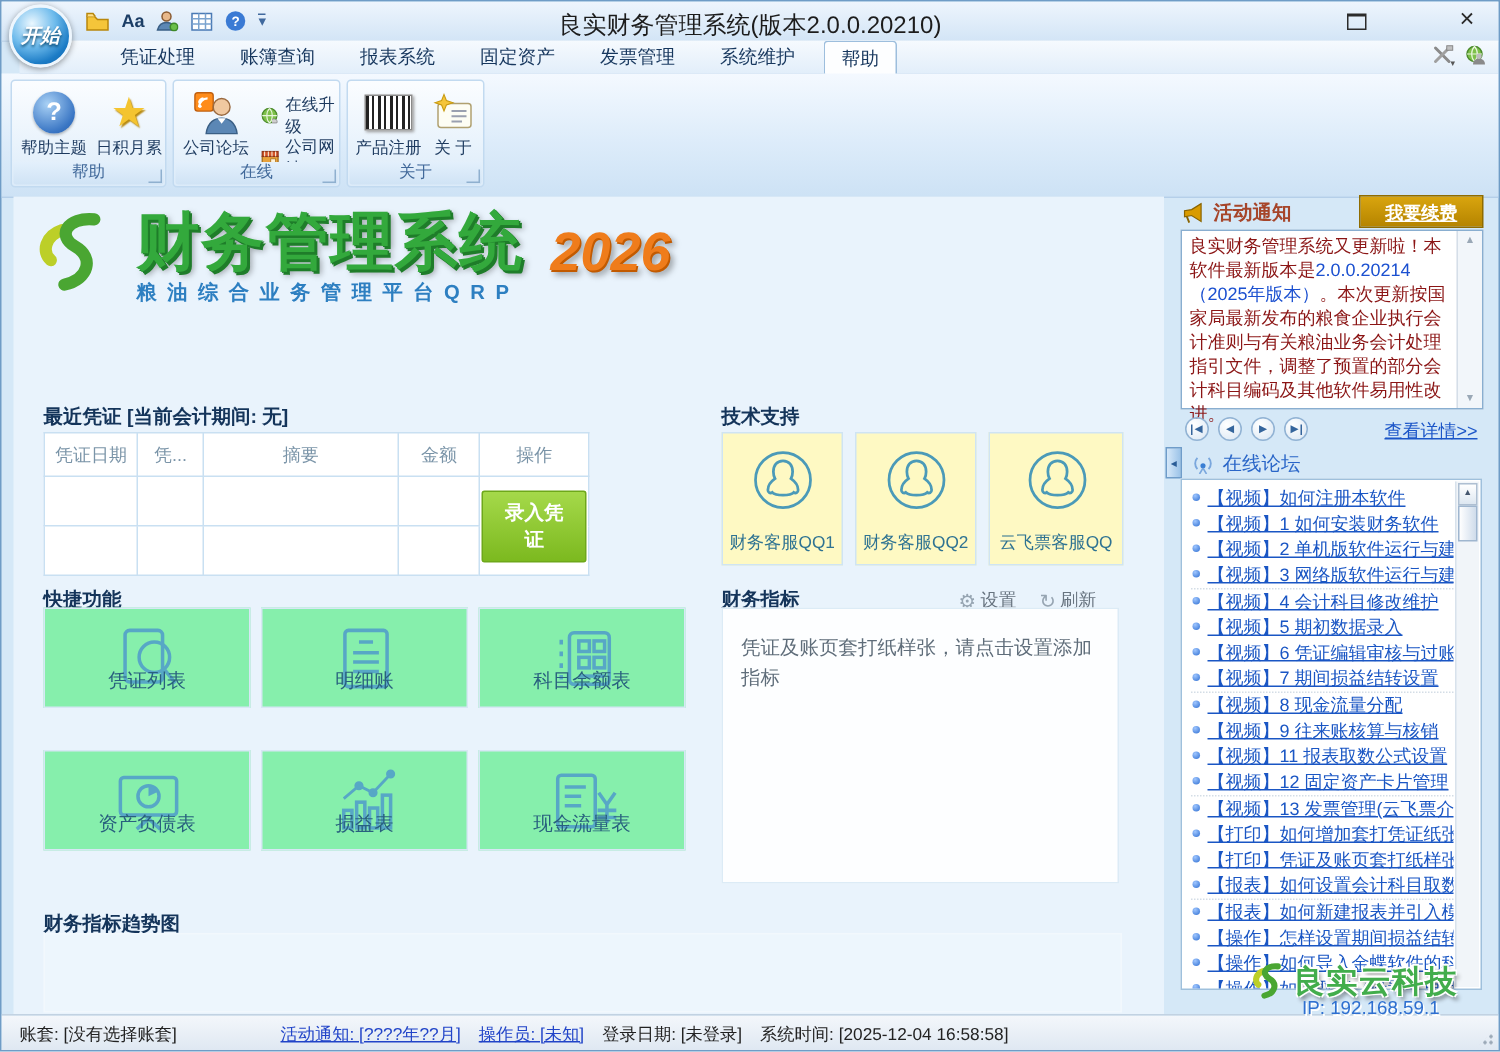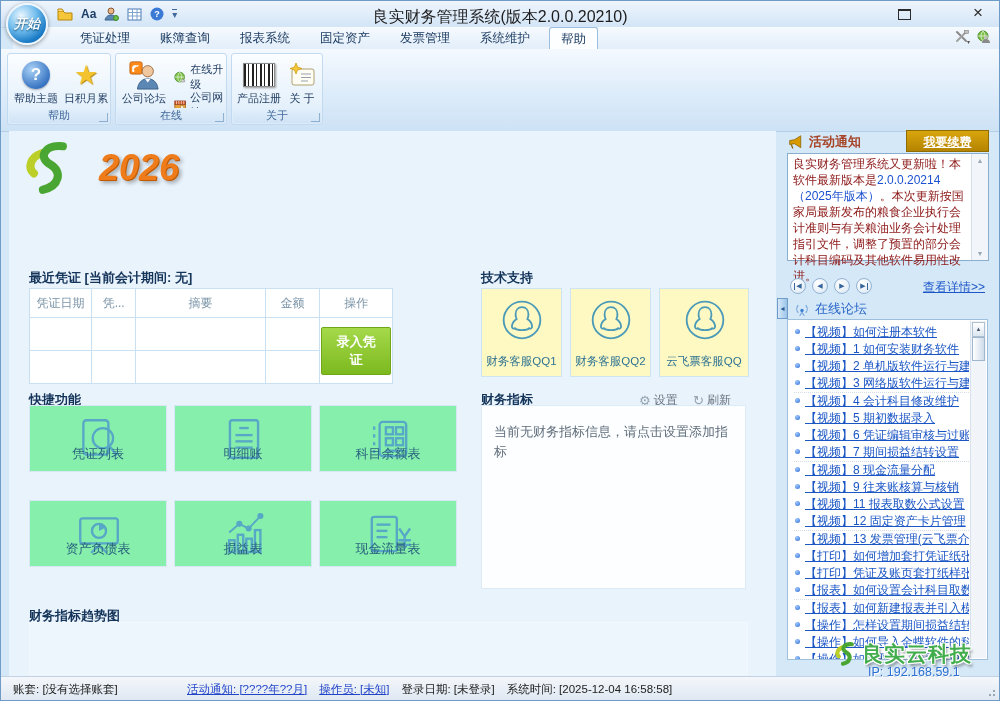--- a/index.html
+++ b/index.html
@@ -70,21 +70,21 @@
   
   .toggle{position:absolute;left:575px;top:594px;width:170px;height:27px;background:#fff;border:1px solid #c4d2de;box-sizing:border-box;display:flex;}
   .toggle-label{background:#eef3f8;border-right:1px solid #dde6ee;font-size:12px;color:#555;line-height:25px;padding:0 9px;}
   .toggle-value{flex:1;position:relative;font-size:12px;color:#333;line-height:25px;padding:0 10px;cursor:pointer;}
   .chev{position:absolute;right:10px;top:8px;width:7px;height:7px;border-right:1.5px solid #444;border-bottom:1.5px solid #444;transform:rotate(45deg);}
   .trend-panel{position:absolute;left:28px;top:621px;width:717px;height:51px;background:#edf6fd;border:1px solid #f2f8fd;}
   
   .notice-head{position:absolute;left:787px;top:132px;display:flex;align-items:center;gap:5px;font-size:13px;font-weight:bold;color:#a6452a;}
   .btn-renew{position:absolute;left:905px;top:129px;width:83px;height:22px;background:linear-gradient(#d9a50e,#b58400);border:1px solid #8f6c00;
     color:#fff;font-size:12px;font-weight:bold;text-decoration:underline;text-align:center;line-height:22px;cursor:pointer;box-sizing:border-box;}
-  .notice-box{position:absolute;left:786px;top:152px;width:202px;height:108px;background:#fff;border:1px solid #89aed0;box-sizing:border-box;}
+  .notice-box{position:absolute;left:786px;top:152px;width:202px;height:120px;background:#fff;border:1px solid #89aed0;box-sizing:border-box;}
   .notice-text{position:absolute;left:5px;top:3px;right:19px;font-size:12px;line-height:1.33;color:#8b1515;}
   .notice-text .ver{color:#1b50d0;}
   .vscroll{position:absolute;right:0;top:0;bottom:0;width:16px;background:#f2f6fa;border-left:1px solid #d5dee8;}
   .vscroll .arr{position:absolute;left:0;right:0;text-align:center;font-size:7px;color:#9aa8b6;cursor:pointer;}
   .nav-dots{position:absolute;left:789px;top:277px;display:flex;gap:6px;}
   .nav-b{width:14px;height:14px;border-radius:50%;border:1px solid #92b3d4;background:radial-gradient(circle at 35% 30%,#fff,#d9e6f3);
     font-size:7px;color:#35659c;display:flex;align-items:center;justify-content:center;cursor:pointer;gap:1px;}
   .nav-b .bar{display:inline-block;width:1px;height:7px;background:#35659c;}
   .details-link{position:absolute;right:14px;top:278px;font-size:12px;color:#1c56c8;text-decoration:underline;cursor:pointer;}
   .collapse-btn{position:absolute;left:776px;top:297px;width:11px;height:21px;background:linear-gradient(90deg,#d6e8f9,#9cc3e8);border:1px solid #6f9cc9;
@@ -250,20 +250,24 @@
     </div>
   </div>
 
   <div class="left-bg"></div>
 
   <div class="logo">
     <svg width="58" height="58" viewBox="0 0 64 64">
       <path d="M20,16 C8,20 5,32 12,38" stroke="#bccf28" stroke-width="9" fill="none" stroke-linecap="round"></path>
       <path d="M44,8 C24,6 16,20 30,28 C44,36 40,52 22,56" stroke="#4aa632" stroke-width="9" fill="none" stroke-linecap="round"></path>
     </svg>
+    <div class="logo-txt">
+      <div class="logo-title">财务管理系统</div>
+      <div class="logo-sub">粮油综合业务管理平台QRP</div>
+    </div>
     <div class="logo-year">2026</div>
   </div>
 
   <div class="sec-h" style="left:28px;top:268px;">最近凭证 [当前会计期间: 无]</div>
   <table class="recent-table">
     <thead>
       <tr>
         <th style="width:72px;">凭证日期</th>
         <th style="width:46px;">凭...</th>
         <th style="width:158px;">摘要</th>
@@ -383,21 +387,21 @@
   <div class="sec-h" style="left:480px;top:390px;">财务指标</div>
   <div class="ind-act" style="left:638px;">
     <span class="gi">⚙</span>
     <span>设置</span>
   </div>
   <div class="ind-act" style="left:692px;">
     <span class="gi">↻</span>
     <span>刷新</span>
   </div>
   <div class="ind-panel">
-    <div class="ind-empty">当前无财务指标信息，请点击设置添加指标</div>
+    <div class="ind-empty">凭证及账页套打纸样张，请点击设置添加指标</div>
   </div>
 
   <div class="sec-h" style="left:28px;top:606px;">财务指标趋势图</div>
   <div class="trend-panel"></div>
 
   <div class="notice-head">
     <svg width="16" height="15" viewBox="0 0 20 19">
       <path d="M2,12 L2,7 L8,6 L16,1 L16,16 L8,11 Z" fill="#d99b00" stroke="#8a6400" stroke-width="1"></path>
       <path d="M4,12 L6,17" stroke="#8a6400" stroke-width="1.6"></path>
     </svg>

